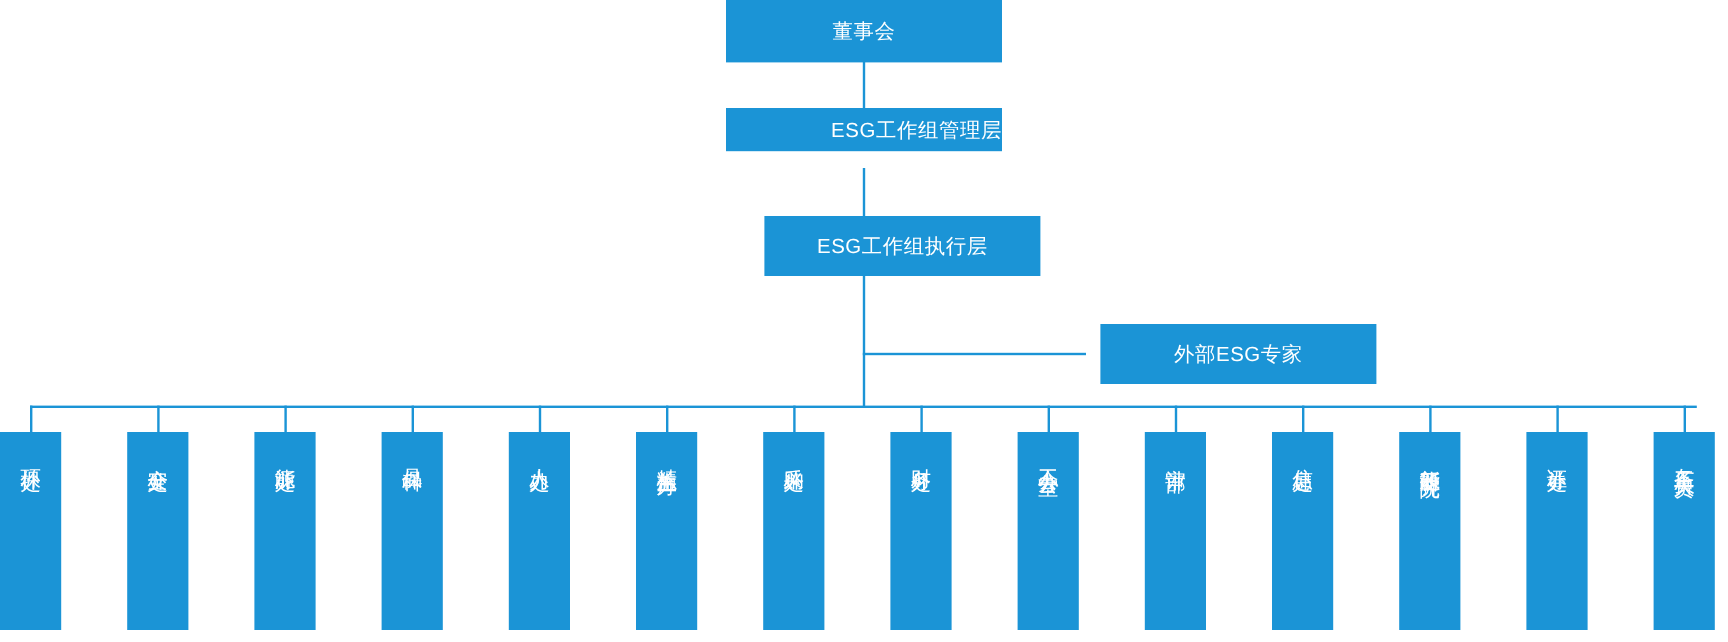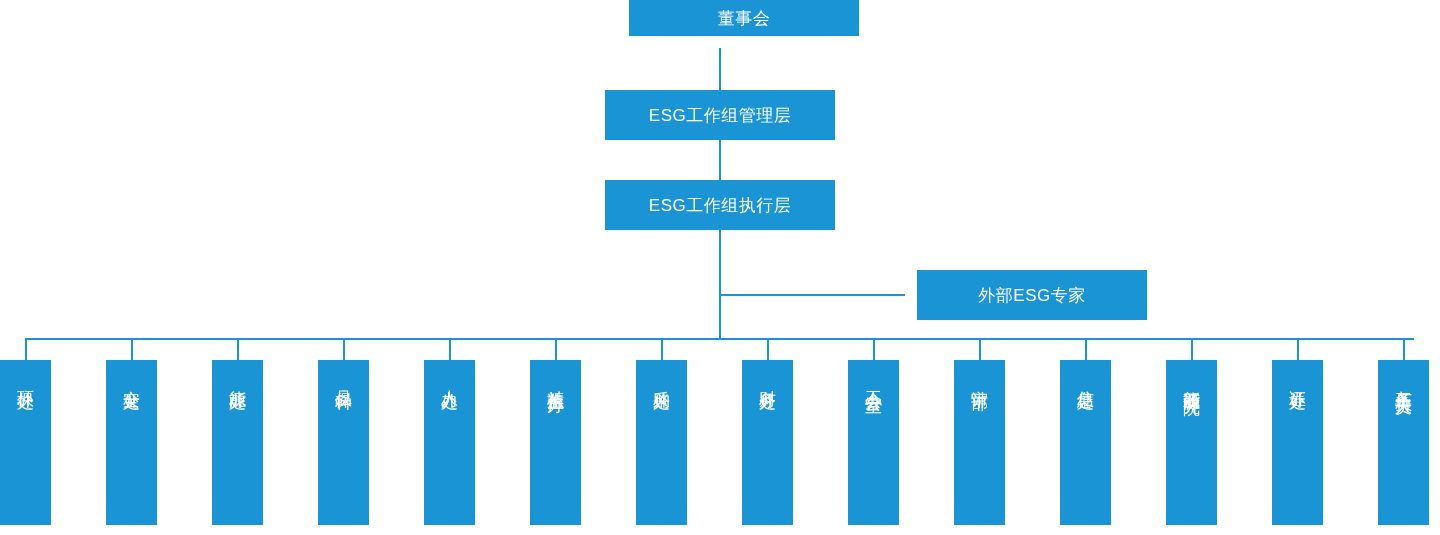--- a/index.html
+++ b/index.html
@@ -77,29 +77,29 @@
   <div class="line vert" style="left:555px; top:338px; height:22px;"></div>
   <div class="line vert" style="left:661px; top:338px; height:22px;"></div>
   <div class="line vert" style="left:767px; top:338px; height:22px;"></div>
   <div class="line vert" style="left:873px; top:338px; height:22px;"></div>
   <div class="line vert" style="left:979px; top:338px; height:22px;"></div>
   <div class="line vert" style="left:1085px; top:338px; height:22px;"></div>
   <div class="line vert" style="left:1191px; top:338px; height:22px;"></div>
   <div class="line vert" style="left:1297px; top:338px; height:22px;"></div>
   <div class="line vert" style="left:1403px; top:338px; height:22px;"></div>
 
-  <div class="node h" style="left:629px; top:0px; width:230px; height:36px;">
+  <div class="node h" style="left:605px; top:0px; width:230px; height:52px;">
     <span>董事会</span>
   </div>
 
-  <div class="node h" style="left:605px; top:90px; width:230px; height:50px;">
+  <div class="node h" style="left:605px; top:90px; width:230px; height:36px;justify-content:flex-end;">
     <span>ESG工作组管理层</span>
   </div>
 
-  <div class="node h" style="left:605px; top:180px; width:230px; height:50px;">
+  <div class="node h" style="left:637px; top:180px; width:230px; height:50px;">
     <span>ESG工作组执行层</span>
   </div>
 
   <div class="node h" style="left:905px; top:270px; width:230px; height:50px;margin-left:12px;">
     <span>外部ESG专家</span>
   </div>
 
   <div class="node v" style="left:0px;    top:360px; width:51px; height:165px;">
     <span class="vtext">环保处</span>
   </div>

